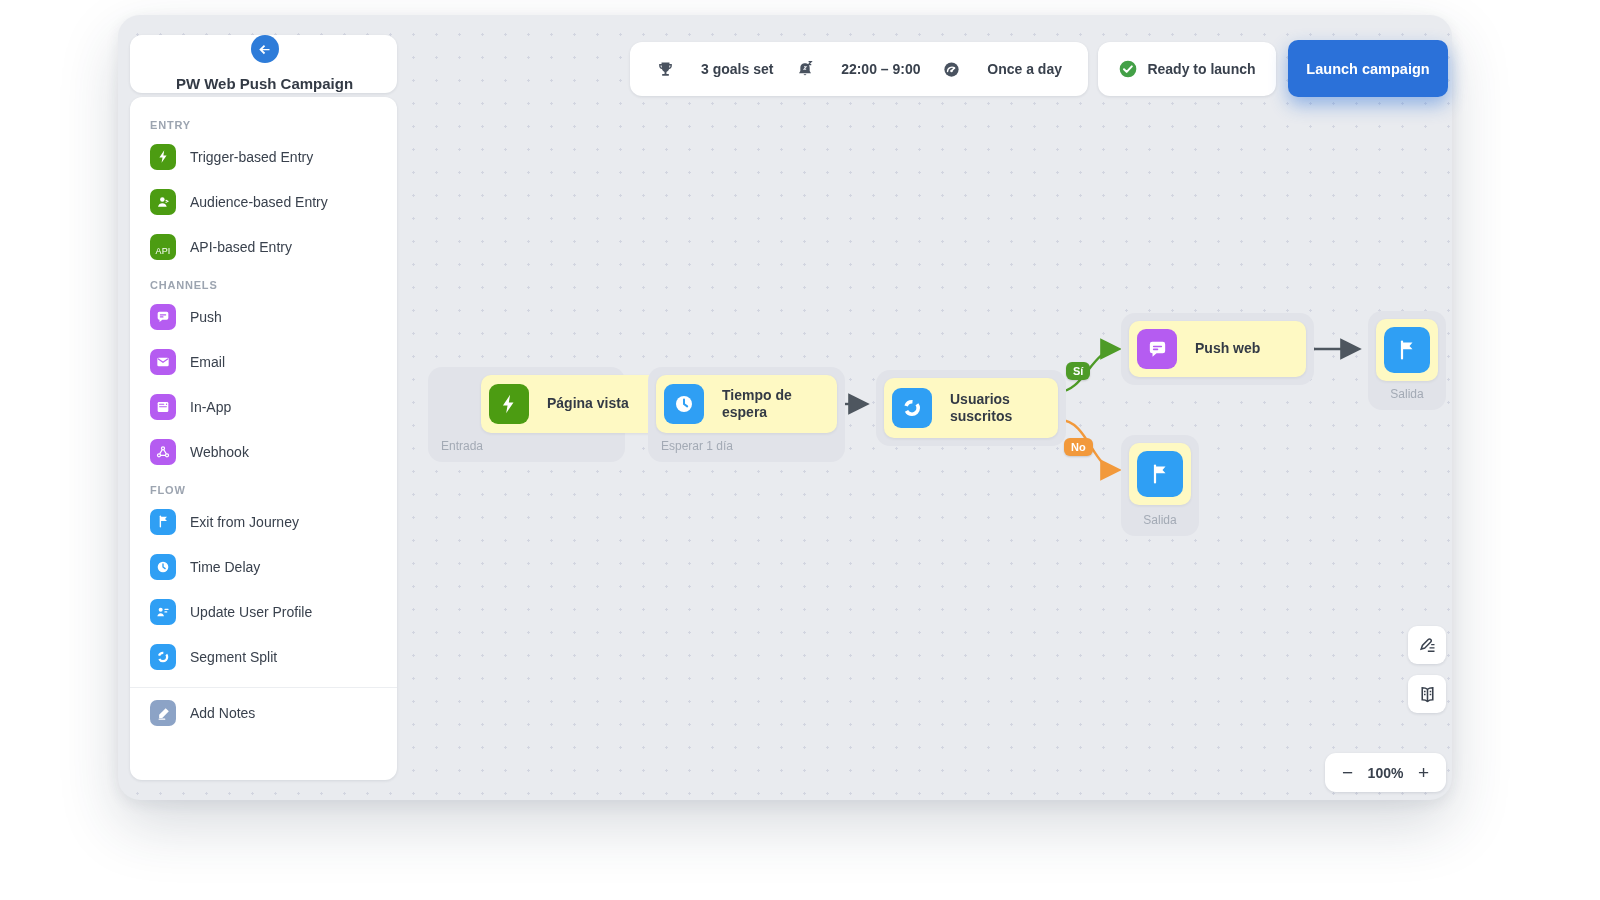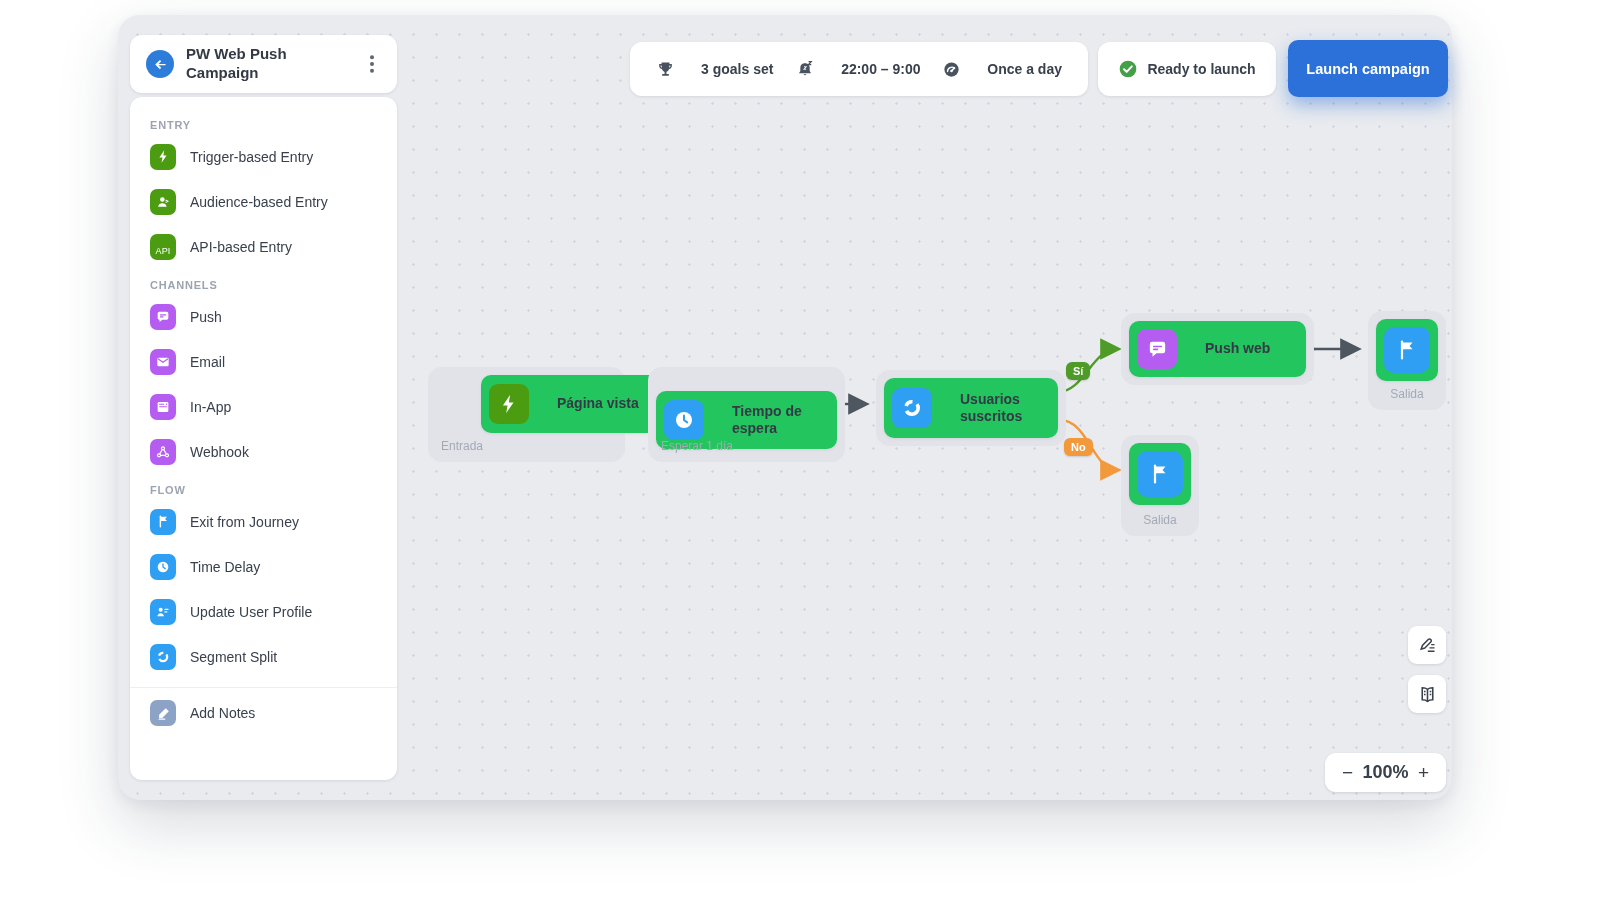--- a/index.html
+++ b/index.html
@@ -12,21 +12,21 @@
     background:#E9EBEF; border-radius:22px;
     background-image:radial-gradient(#D2D5E0 1.3px, transparent 1.4px);
     background-size:23px 23px; background-position:8px 8px;
     box-shadow:0 25px 60px rgba(40,55,80,.18), 0 4px 14px rgba(40,55,80,.08);
   }
 
   .card { background:#fff; border-radius:12px; box-shadow:0 1px 3px rgba(25,35,55,.10); }
 
   
   .sb-header { position:absolute; left:12px; top:20px; width:267px; height:58px;
-    display:flex; align-items:center; padding:0 14px 0 16px; gap:12px; }
+    display:flex; align-items:center; padding:0 14px 0 16px; gap:12px;flex-direction:column; }
   .back-btn { width:28px; height:28px; border-radius:50%; background:#2E7CD9; flex:0 0 auto;
     display:flex; align-items:center; justify-content:center; cursor:pointer; }
   .sb-title { font-size:15px; font-weight:bold; color:#333A45; line-height:1.25; flex:1; }
   .kebab { width:22px; height:28px; display:flex; align-items:center; justify-content:center; cursor:pointer; }
 
   .sb-panel { position:absolute; left:12px; top:82px; width:267px; height:683px;
     padding:12px 0 18px; display:flex; flex-direction:column; }
   .sb-section-label { font-size:11px; font-weight:bold; letter-spacing:.8px; color:#9CA4B0;
     padding:10px 20px 3px; }
   .sb-item { height:45px; display:flex; align-items:center; gap:14px; padding:0 20px;
@@ -46,23 +46,23 @@
   .ready { position:absolute; left:980px; top:27px; width:178px; height:54px;
     display:flex; align-items:center; justify-content:center; gap:9px;
     font-size:14px; font-weight:bold; color:#39414D; }
   .launch { position:absolute; left:1170px; top:25px; width:160px; height:57px;
     background:#2B71D9; border:none; border-radius:10px; color:#fff; font-size:14.5px;
     font-weight:bold; font-family:inherit; cursor:pointer;
     box-shadow:0 8px 18px rgba(43,113,217,.45); }
 
   
   .group { position:absolute; background:#E1E3E9; border-radius:14px; }
-  .node { position:absolute; background:#22c55e; border-radius:10px;
+  .node { position:absolute; background:#fef9c3; border-radius:10px;
     box-shadow:0 1px 3px rgba(25,35,55,.08); display:flex; align-items:center;
-    gap:28px; padding:0 10px 0 8px; cursor:pointer; }
+    gap:18px; padding:0 10px 0 8px; cursor:pointer; }
   .node-sq { width:40px; height:40px; border-radius:9px; display:flex; align-items:center;
     justify-content:center; flex:0 0 auto; }
   .node-title { font-size:14px; font-weight:bold; color:#333A45; line-height:1.25; }
   .group-caption { position:absolute; left:13px; bottom:9px; font-size:12px; color:#A3AAB5; }
   .group-caption.center { left:0; right:0; text-align:center; }
 
   .badge { position:absolute; color:#fff; font-size:11px; font-weight:bold;
     padding:3px 7px; border-radius:6px; box-shadow:0 1px 2px rgba(0,0,0,.15); }
   .badge.yes { background:#4E9B27; }
   .badge.no  { background:#F2993B; }
@@ -71,21 +71,21 @@
 
   
   .tool-btn { position:absolute; left:1290px; width:38px; height:38px; border-radius:9px;
     background:#fff; box-shadow:0 1px 3px rgba(25,35,55,.12); display:flex;
     align-items:center; justify-content:center; cursor:pointer; border:none; }
   .zoom-pill { position:absolute; left:1207px; top:738px; width:121px; height:39px;
     background:#fff; border-radius:11px; box-shadow:0 1px 3px rgba(25,35,55,.12);
     display:flex; align-items:center; justify-content:space-between; padding:0 13px; }
   .zoom-btn { border:none; background:none; font-size:19px; color:#39414D; cursor:pointer;
     font-family:inherit; line-height:1; padding:2px 4px; }
-  .zoom-level { font-size:18px; font-weight:bold; color:#39414D; }
+  .zoom-level { font-size:14px; font-weight:bold; color:#39414D; }
 </style>
 </head>
 <body>
 
 <div class="canvas">
 
   <svg class="edges" width="1334" height="785" viewBox="0 0 1334 785">
     <defs>
       <marker id="ah-grey" markerWidth="9" markerHeight="9" refX="7" refY="4.5" orient="auto">
         <path d="M0,0 L9,4.5 L0,9 Z" fill="#4E565F"></path>
@@ -289,21 +289,21 @@
         <svg width="22" height="22" viewBox="0 0 24 24">
             <path d="M13.2 2 5.4 13.6h5L8.9 22l8-11.7h-5.1z" fill="#fff"></path>
           </svg>
         </span>
       <span class="node-title">Página vista</span>
     </div>
     <div class="group-caption">Entrada</div>
   </div>
 
   <div class="group" style="left:530px; top:352px; width:197px; height:95px;">
-    <div class="node" style="left:8px; top:24px; width:181px; height:58px;">
+    <div class="node" style="left:8px; top:8px; width:181px; height:58px;">
       <span class="node-sq" style="background:#2F9FF4;">
         <svg width="24" height="24" viewBox="0 0 24 24">
             <circle cx="12" cy="12" r="8" fill="#fff"></circle>
         <path d="M12 7.5V12l3.2 2.4" stroke="#2F9FF4" stroke-width="2" fill="none" stroke-linecap="round"></path>
           </svg>
         </span>
       <span class="node-title" style="max-width:105px;">Tiempo de espera</span>
     </div>
     <div class="group-caption">Esperar 1 día</div>
   </div>

